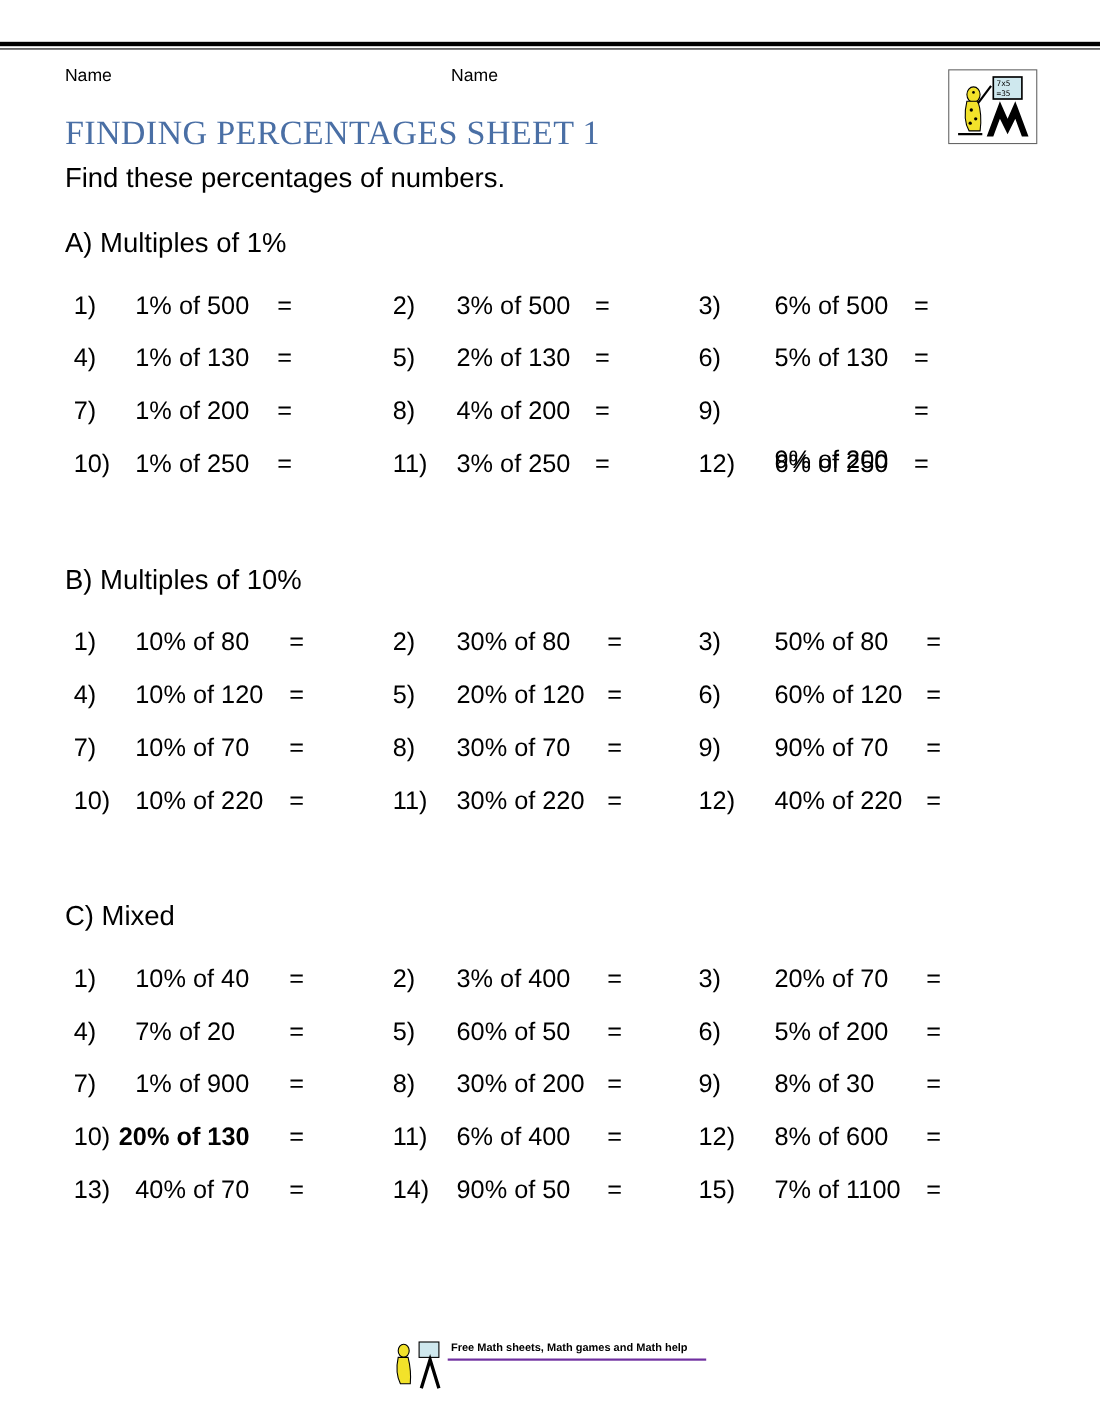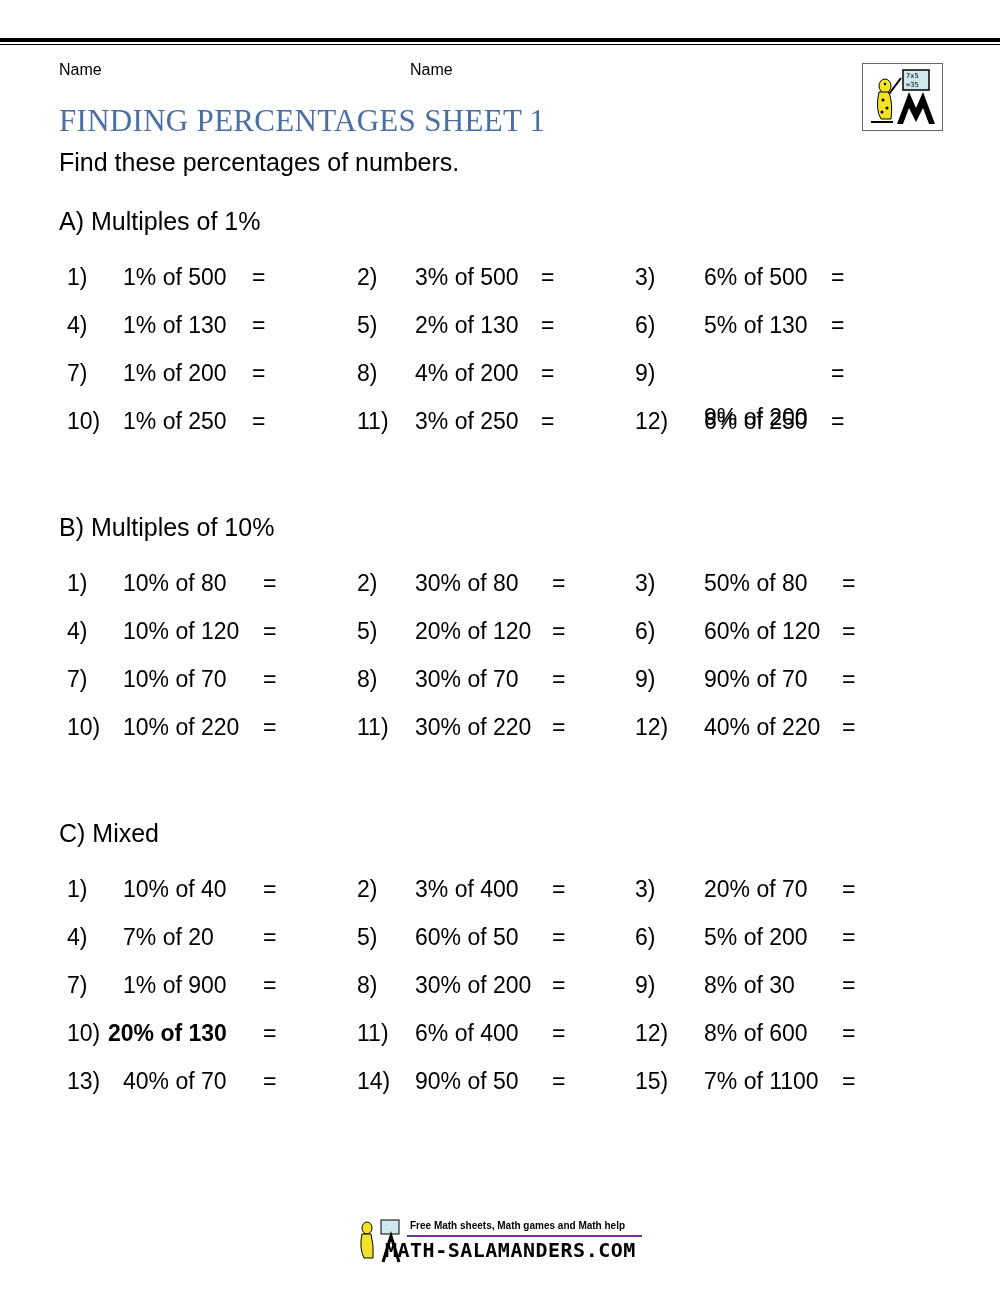--- a/index.html
+++ b/index.html
@@ -198,14 +198,13 @@
 
 <div class="footer">
   <svg width="50" height="46" style="position:absolute;left:0;top:0;">
     <rect x="26" y="2" width="18" height="14" fill="#cfe8ee" stroke="#000"></rect>
     <ellipse cx="12" cy="10" rx="5" ry="6" fill="#f2e22a" stroke="#000"></ellipse>
     <path d="M7 16 Q4 30 9 40 L18 40 Q19 28 16 16 Z" fill="#f2e22a" stroke="#000"></path>
     <path d="M28 44 L36 18 L44 44" stroke="#000" stroke-width="3" fill="none"></path>
   </svg>
   <div class="tag">Free Math sheets, Math games and Math help</div>
   <div class="bar"></div>
-  <div class="site">MATH-SALAMANDERS.COM</div>
 </div>
 
 </body></html>

